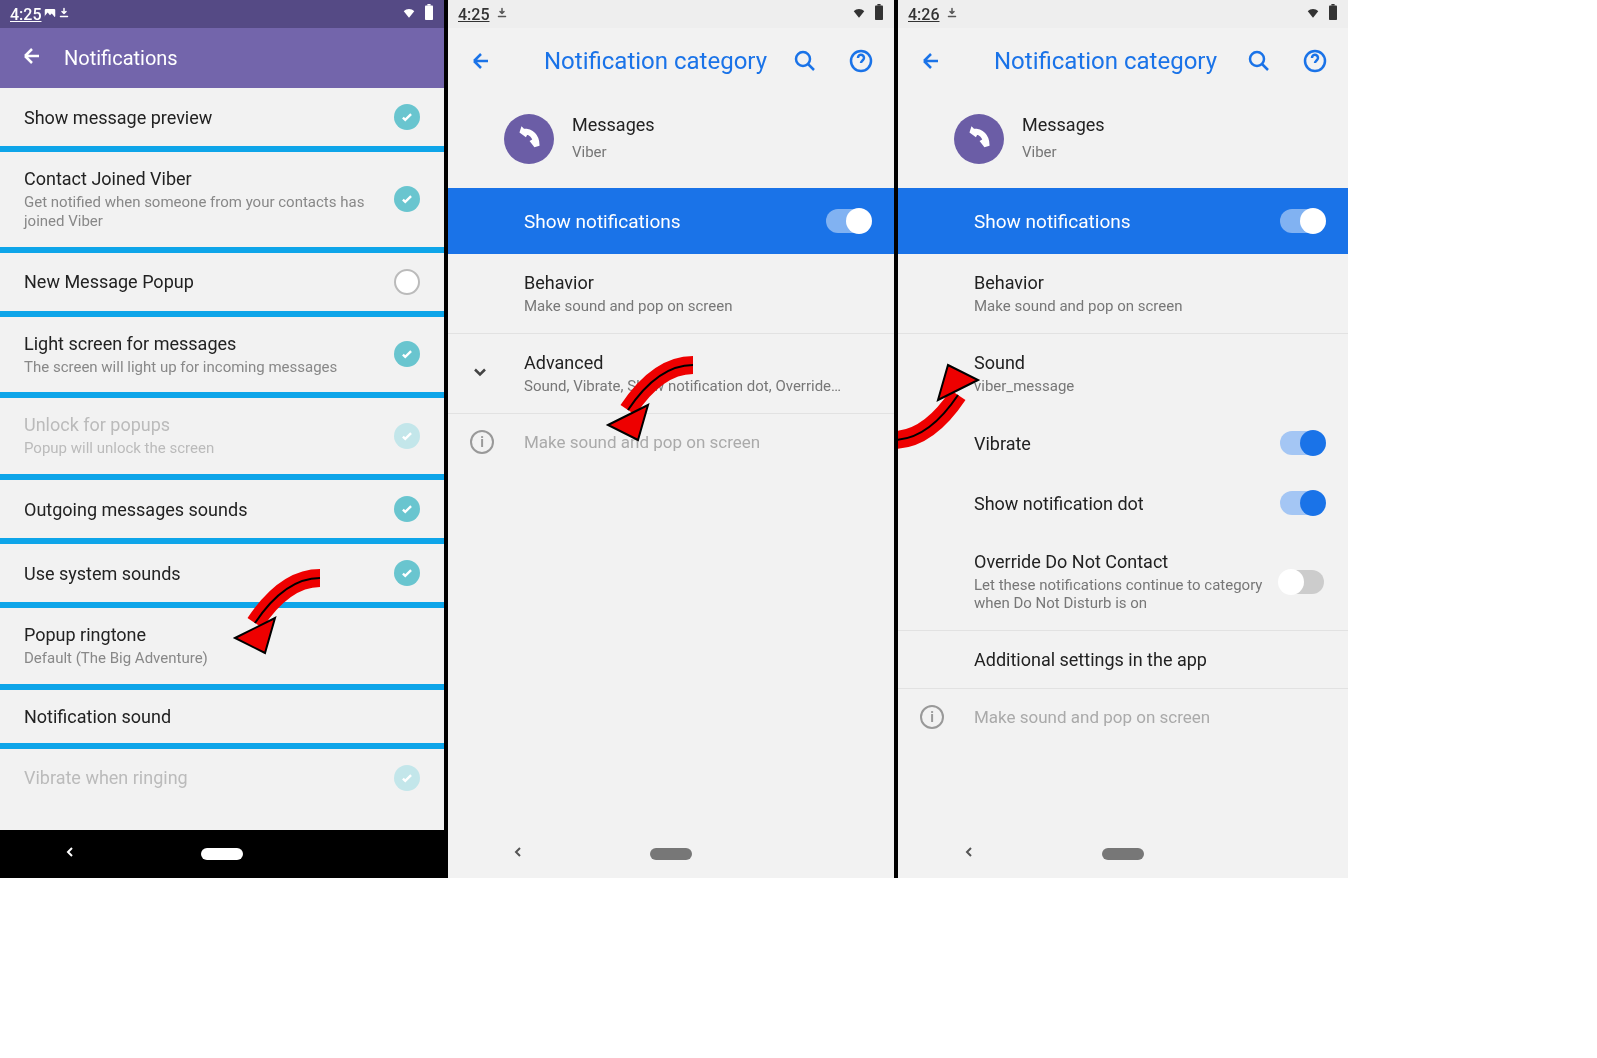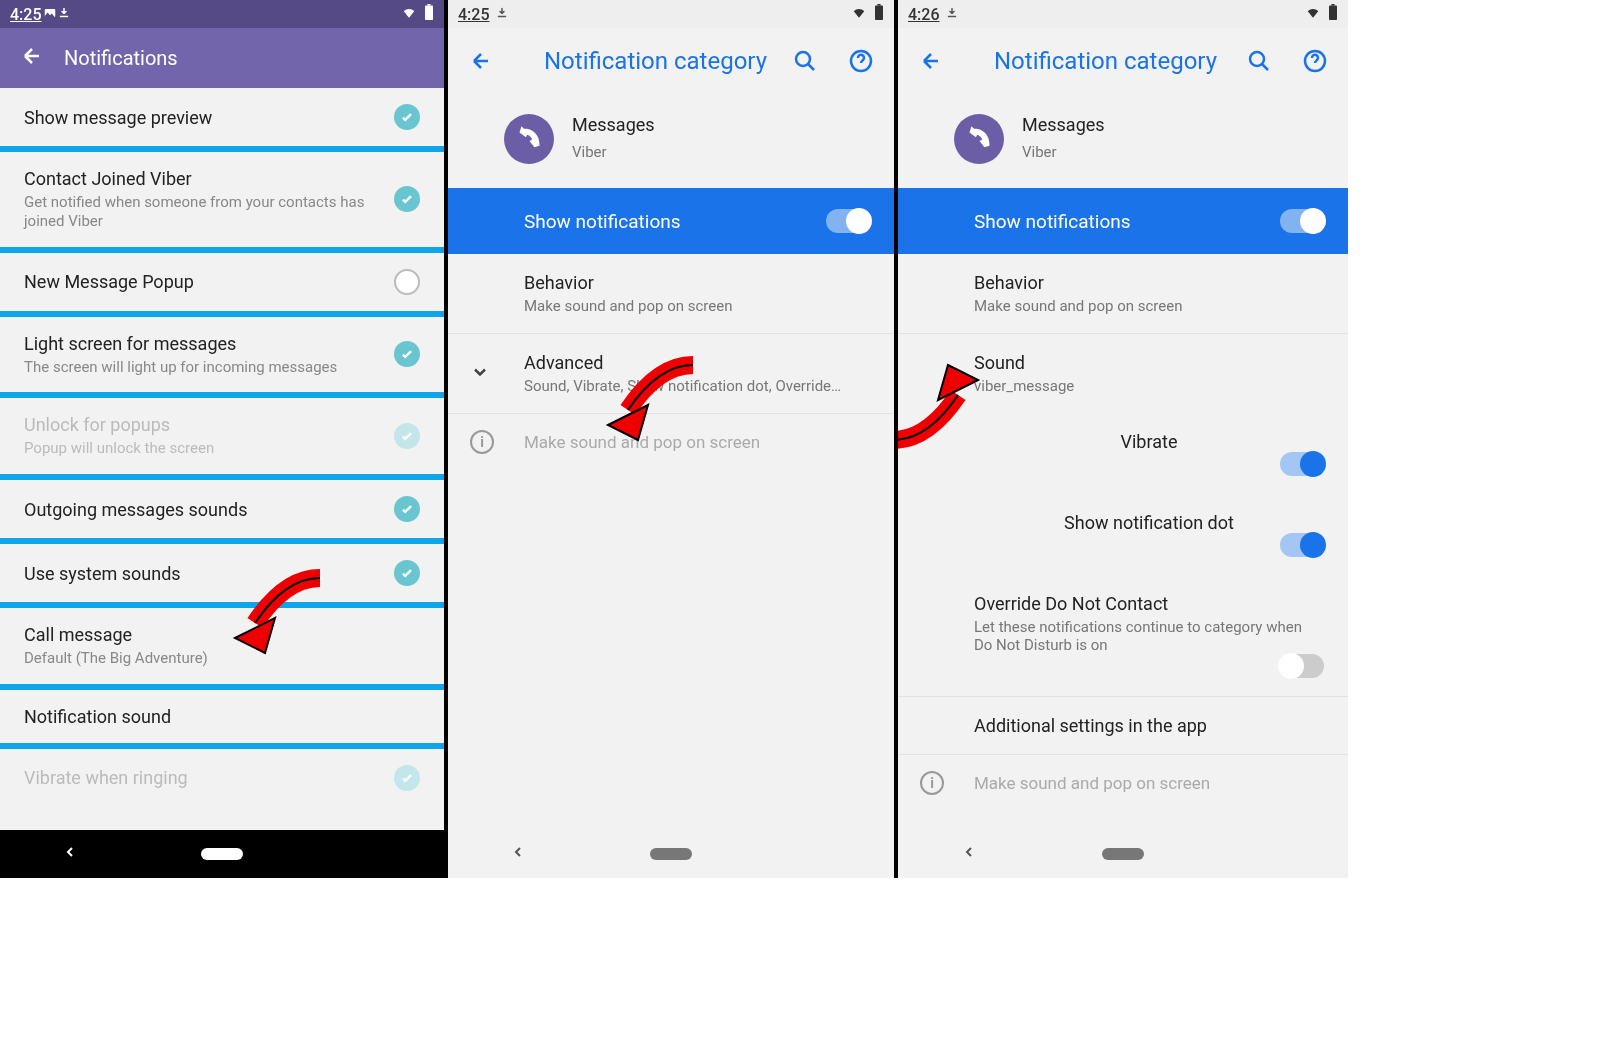--- a/index.html
+++ b/index.html
@@ -98,21 +98,21 @@
   .switch.blue { background:#a4c6f4; }
   .switch.blue::after { background:#1a73e8; }
   .switch.off { background:#ccc; }
   .switch.off::after { background:#fff; left:-2px; right:auto; }
   .row2 {
     background:#f2f2f2; padding:18px 24px 18px 76px;
     border-bottom:1px solid #e2e2e2; position:relative;
   }
   .row2 .ti { font-size:18px; color:#222; }
   .row2 .sub { font-size:15px; color:#777; margin-top:4px; }
-  .row2.withswitch { display:flex; align-items:center;flex-direction:column; }
+  .row2.withswitch { display:flex; align-items:center; }
   .row2.withswitch .txt { flex:1; }
   .chev-left {
     position:absolute; left:22px; top:50%; transform:translateY(-50%);
     color:#444;
   }
   .info-left {
     position:absolute; left:22px; top:50%; transform:translateY(-50%);
     width:24px; height:24px; border:2px solid #999; border-radius:50%;
     display:flex; align-items:center; justify-content:center; color:#999; font-size:14px; font-weight:bold;
   }
@@ -237,21 +237,21 @@
             <div class="ti">Use system sounds</div>
           </div>
         <div class="check on">
             <svg viewBox="0 0 24 24" fill="none" stroke="#fff" stroke-width="4">
               <path d="M5 13l4 4 10-10"></path>
             </svg>
           </div>
       </div>
       <div class="li1">
         <div class="txt">
-          <div class="ti">Call message</div>
+          <div class="ti">Popup ringtone</div>
           <div class="sub">Default (The Big Adventure)</div>
         </div>
       </div>
       <div class="li1">
         <div class="txt">
             <div class="ti">Notification sound</div>
           </div>
       </div>
       <div class="li1 disabled" style="border-bottom:none;">
         <div class="txt">

